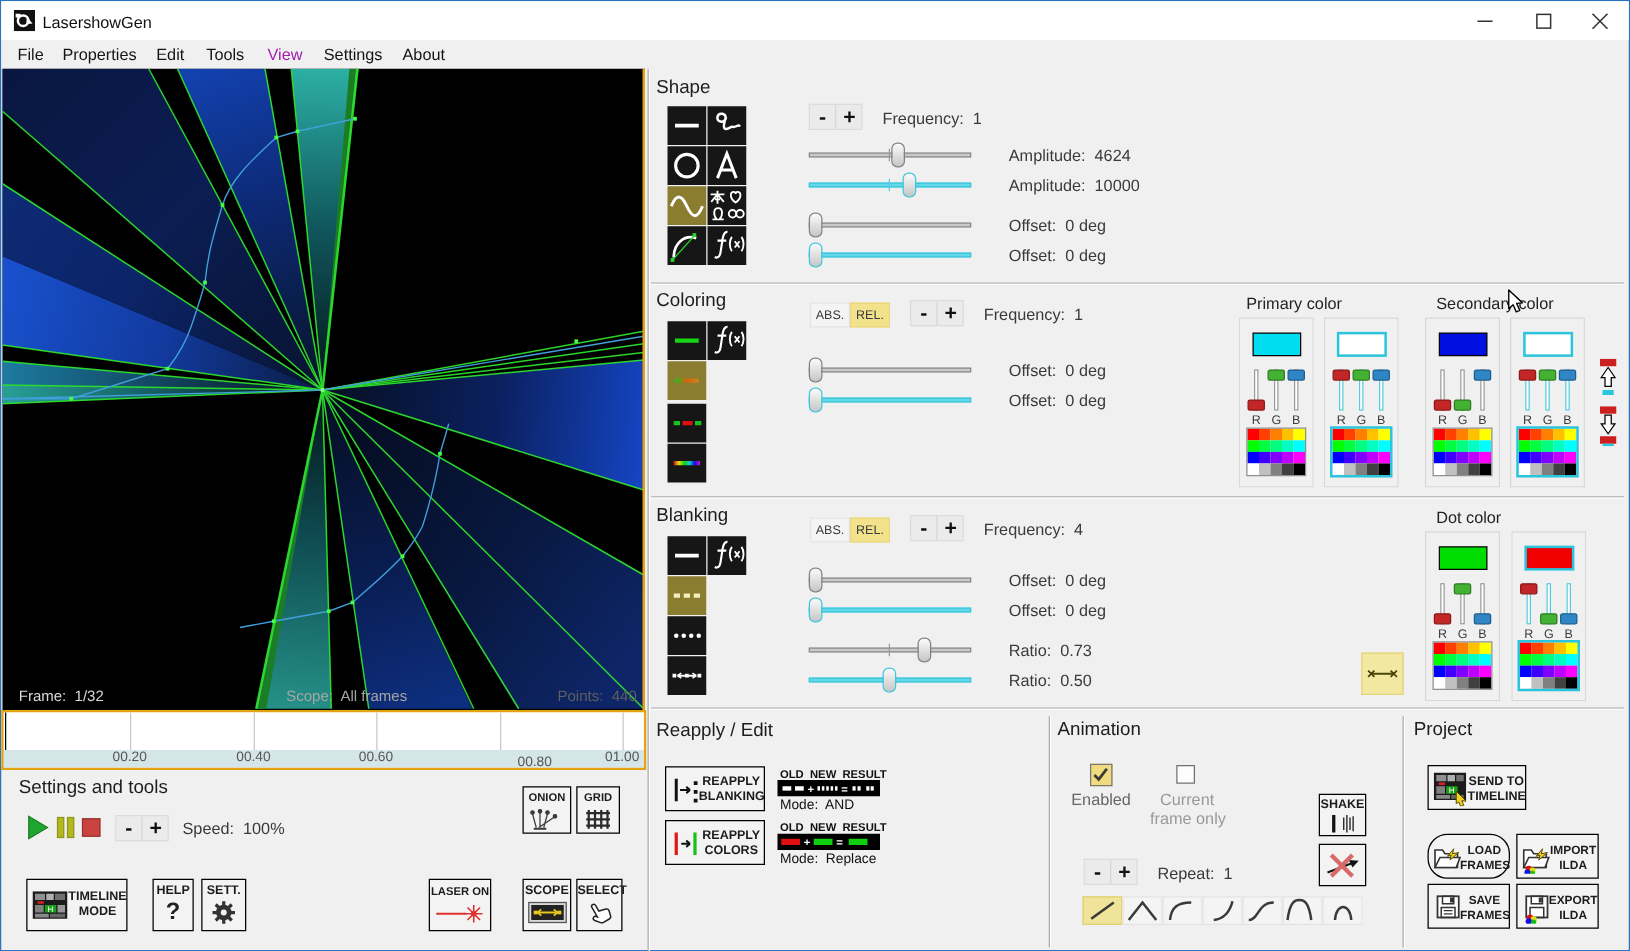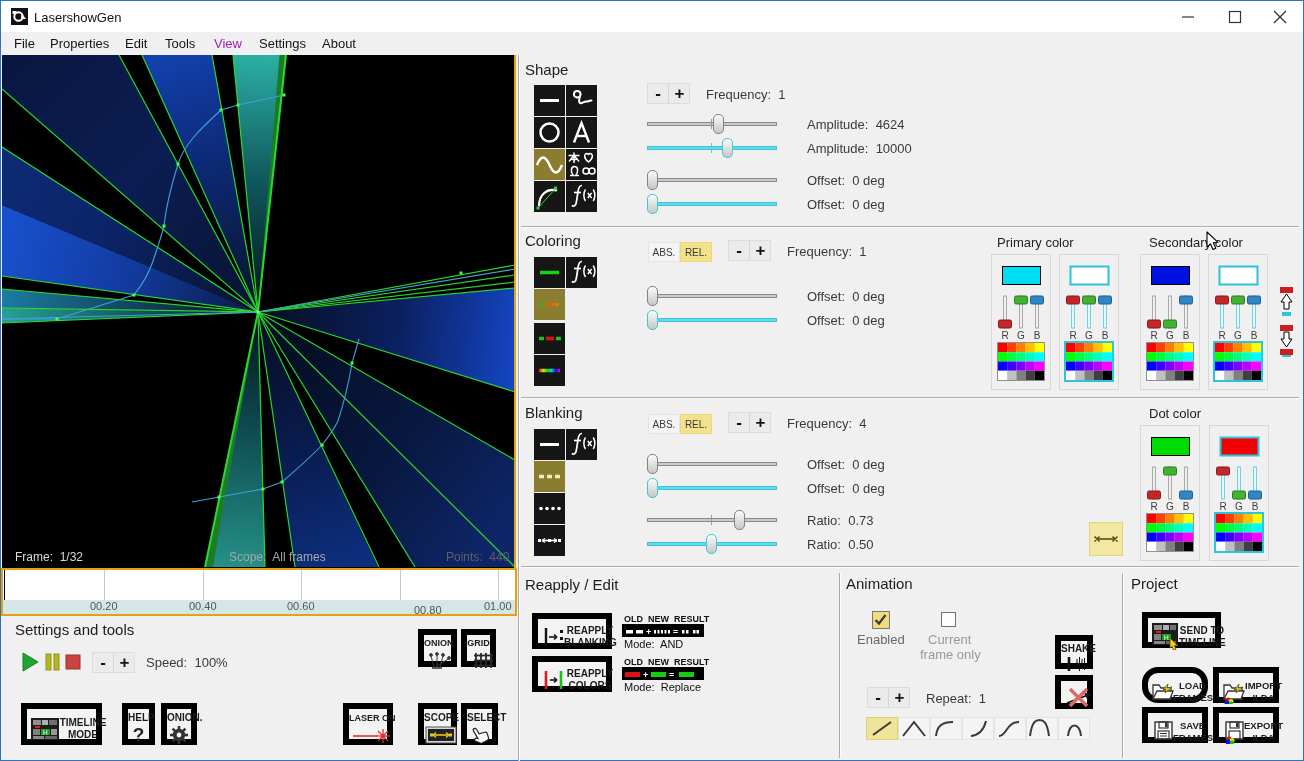--- a/index.html
+++ b/index.html
@@ -28,21 +28,21 @@
 .sl .tk { position:absolute; left:64px; top:6px; width:1px; height:10px; background:#9a9a9a;}
 .sl .h { position:absolute; top:1px; width:11px; height:20px; border-radius:5px;
   background:linear-gradient(180deg,#fbfbfb,#c6c6c6); border:1px solid #828282; }
 .sl.cy .tr { background:#62d9e9; border-color:#3fc4d9; }
 .sl.cy .tk { background:#52cede; }
 .sl.cy .h { border-color:#43c6da; }
 .tgl { position:absolute; width:32px; height:20px; font-size:10px; font-weight:normal;
   color:#3a3a3a; text-align:center; line-height:19px; background:#f4f4f4;
   border:1px solid #e3e3e3; }
 .tgl.on { background:#f2e28c; border-color:#ecd87c; }
-.btn { position:absolute; background:#f3f3f3; border:6px solid #000000;
+.btn { position:absolute; background:#f3f3f3; border:1px solid #000000;
   color:#1a1a1a; }
 .bl { font-size:10px; font-weight:bold; color:#1c1c1c; text-align:center;
   line-height:12px; }
 .cw { position:absolute; width:60px; height:141px; }
 </style>
 </head>
 <body>
 <svg width="0" height="0" style="position:absolute">
 <defs>
 <g id="pal">
@@ -298,21 +298,21 @@
       <rect x="2" y="18" width="11" height="3" fill="#888"></rect>
           <rect x="14" y="18" width="12" height="3" fill="#666"></rect>
     </svg>
     <div class="bl abs" style="left:30px;top:8px;width:52px;">TIMELINE<br>MODE</div>
   </div>
   <div class="btn" style="left:121px;top:702px;width:33px;height:42px;text-align:center;">
     <div class="bl" style="margin-top:3px;">HELP</div>
     <div style="font-size:19px;font-weight:bold;color:#222;line-height:22px;">?</div>
   </div>
   <div class="btn" style="left:160px;top:702px;width:36px;height:42px;text-align:center;">
-    <div class="bl" style="margin-top:3px;">ONION.</div>
+    <div class="bl" style="margin-top:3px;">SETT.</div>
     <svg width="22" height="22">
           <g fill="#333">
       <circle cx="11" cy="11" r="6.2"></circle>
       <g stroke="#333" stroke-width="2.6">
         <line x1="11" y1="2" x2="11" y2="20"></line>
               <line x1="2" y1="11" x2="20" y2="11"></line>
         <line x1="4.6" y1="4.6" x2="17.4" y2="17.4"></line>
               <line x1="17.4" y1="4.6" x2="4.6" y2="17.4"></line>
       </g>
       <circle cx="11" cy="11" r="2.4" fill="#f3f3f3"></circle>

